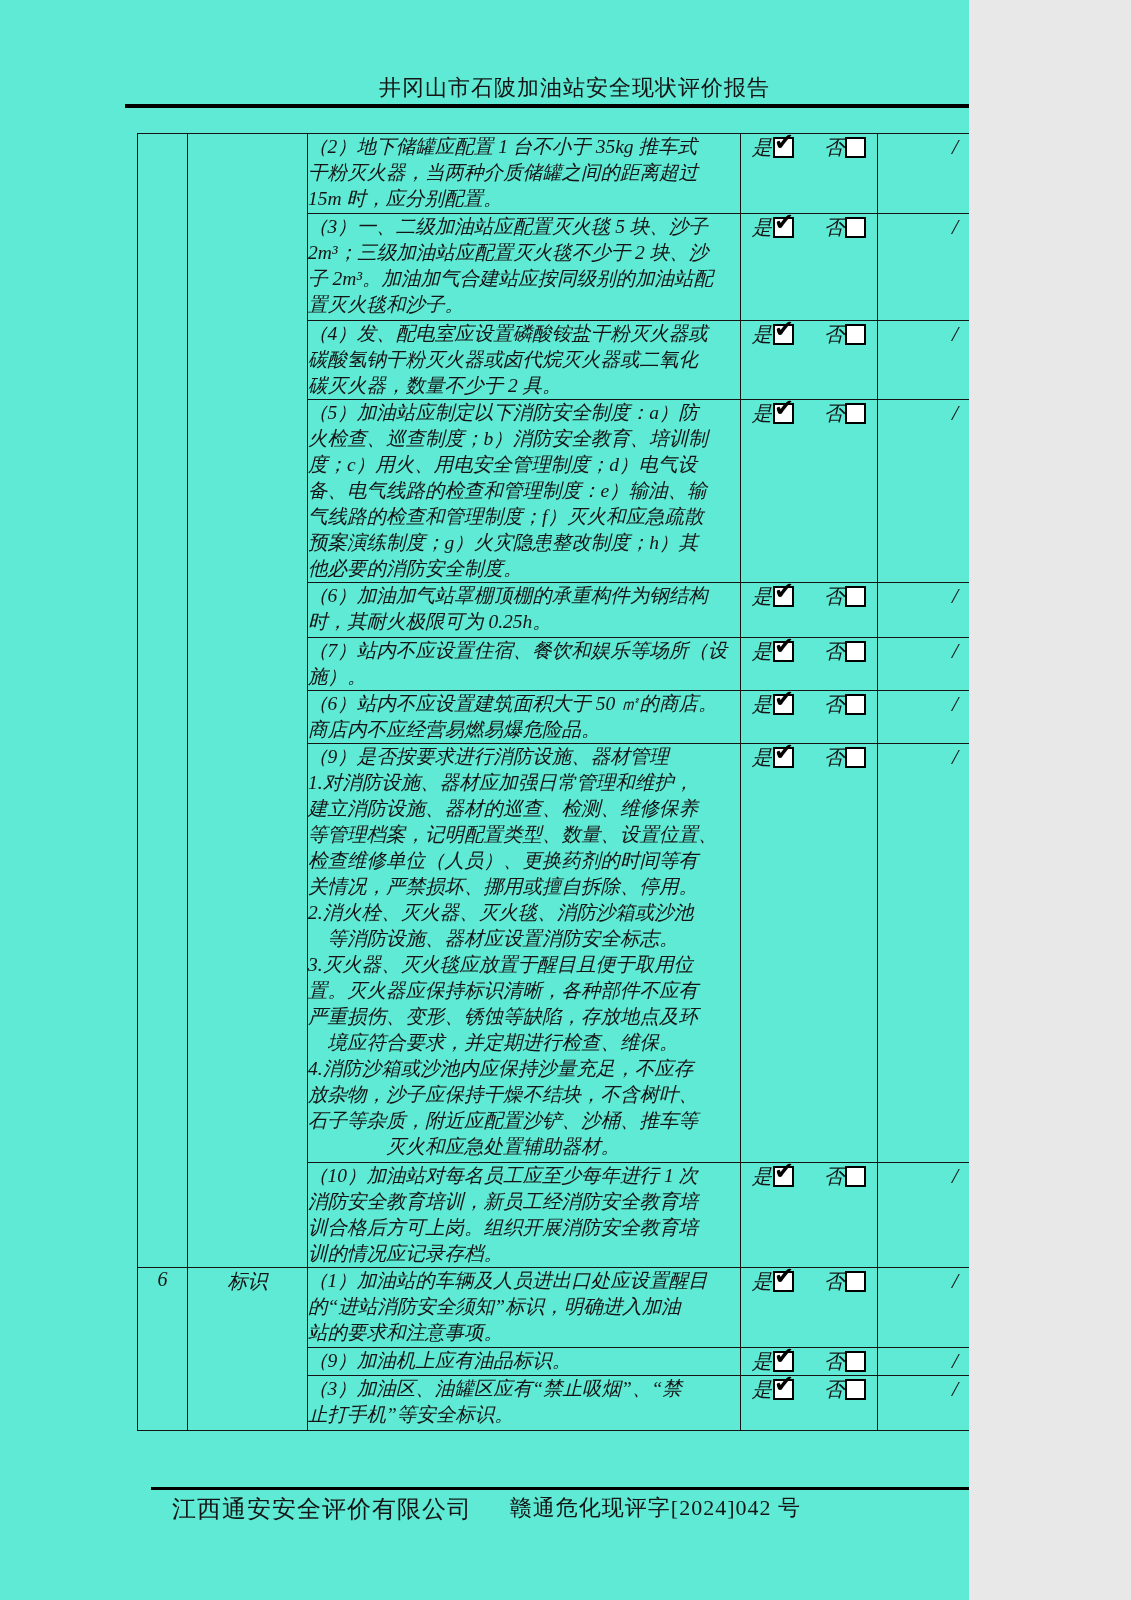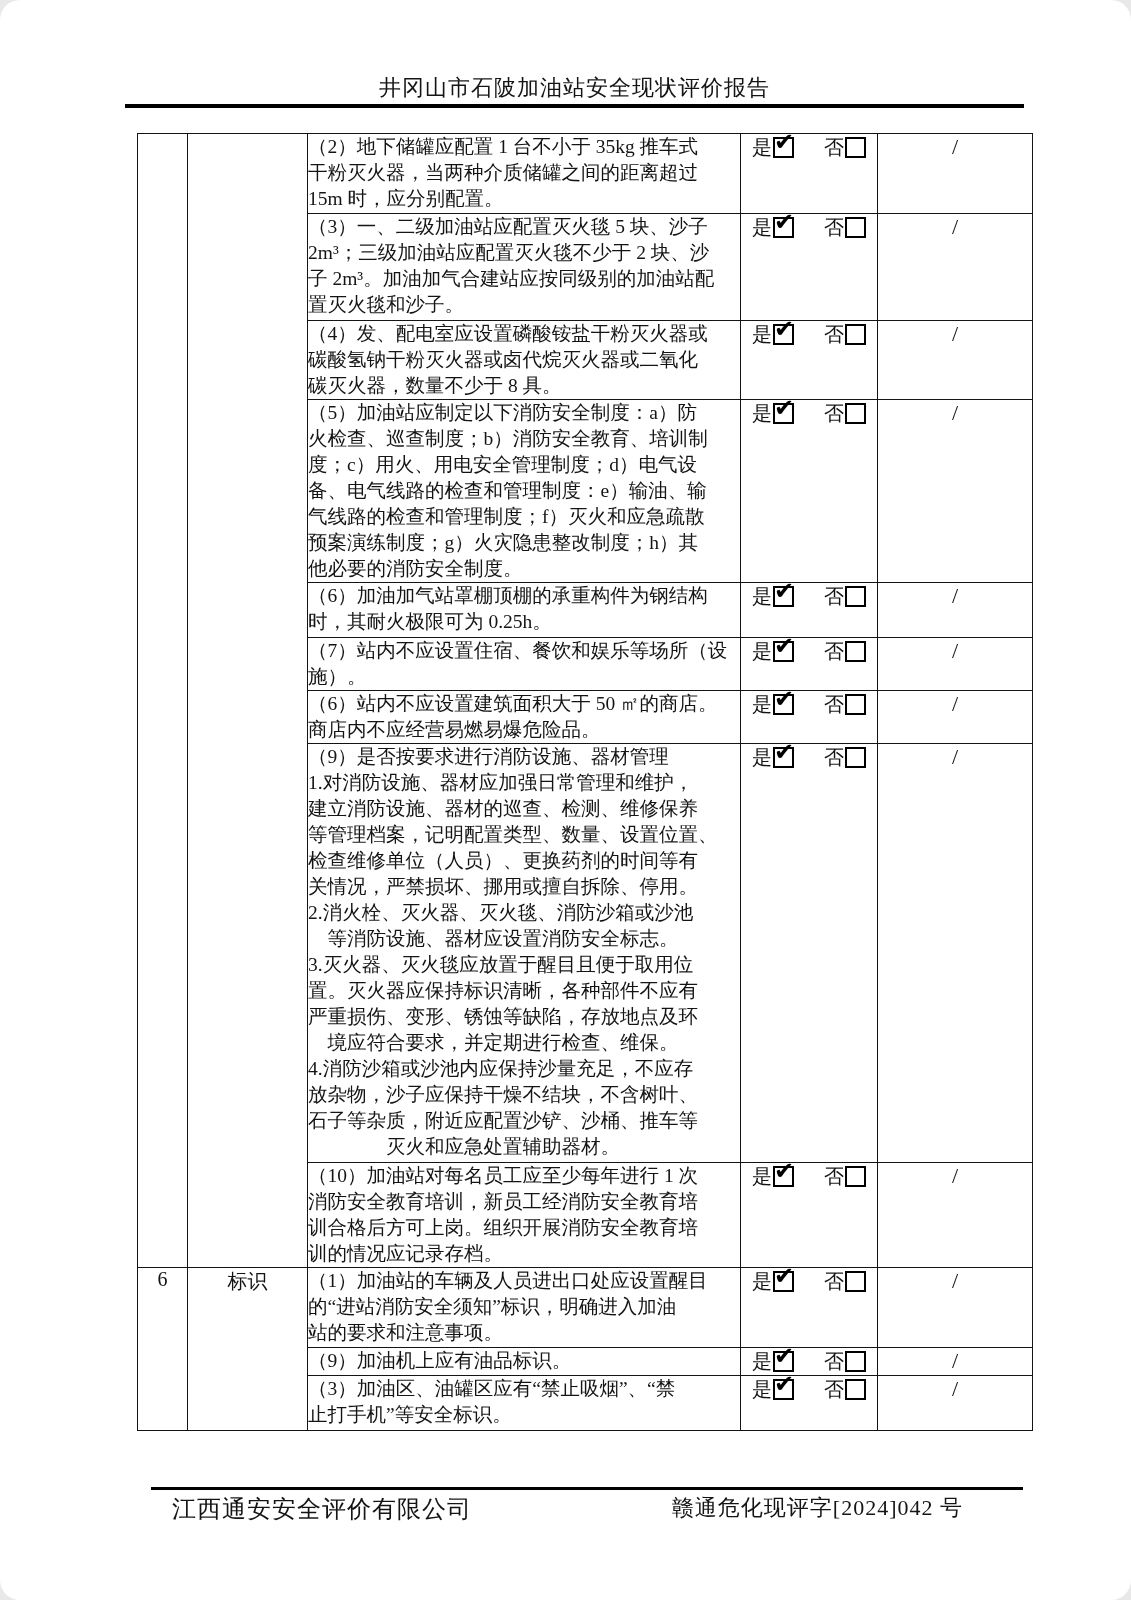--- a/index.html
+++ b/index.html
@@ -1,23 +1,22 @@
 <!DOCTYPE html>
 <html><head>
 <meta charset="utf-8">
 <style>
   html,body{margin:0;padding:0;background:#e8e8e8;}
   .page{
     position:relative;
-    width:1131px;height:1600px;
-    background:#ffffff;
+    width:969px;height:1600px;
+    background:#5eead4;
     font-family:"Liberation Serif","DejaVu Serif",serif;
     color:#141414;
     overflow:hidden;
-    border-radius:20px;
   }
   
   .doc-header-title{
     position:absolute;top:74px;left:125px;width:899px;
     text-align:center;font-size:22px;line-height:28px;
     letter-spacing:1px;
   }
   .header-rule{
     position:absolute;top:104px;left:125px;width:899px;height:4px;
     background:#000;
@@ -25,20 +24,21 @@
   
   .checklist-wrap{position:absolute;top:133px;left:137px;}
   table.checklist{
     border-collapse:collapse;table-layout:fixed;
     width:895px;
   }
   table.checklist td{
     border:1.5px solid #141414;
     vertical-align:top;
     padding:0;
+    font-style:italic;
   }
   td.td-num,td.td-cat{
     text-align:center;vertical-align:middle;
     font-size:20px;
   }
   td.td-text{padding:1px 2px 0 6px;}
   .txt{
     white-space:pre-line;
     font-size:19.5px;line-height:26px;
   }
@@ -131,21 +131,21 @@
         </span>
       </td>
       <td class="td-result">
         <span class="slash">/</span>
       </td>
     </tr>
           <tr style="height: 77px;">
       <td class="td-text">
         <div class="txt">（4）发、配电室应设置磷酸铵盐干粉灭火器或
 碳酸氢钠干粉灭火器或卤代烷灭火器或二氧化
-碳灭火器，数量不少于 8 具。</div>
+碳灭火器，数量不少于 2 具。</div>
       </td>
       <td class="td-yn">
         <span class="yn-group">
           <span class="yn-label">是</span><span class="cb"><span class="tick">✔</span></span>
         </span>
         <span class="yn-group">
           <span class="yn-label">否</span><span class="cb"></span>
         </span>
       </td>
       <td class="td-result">

